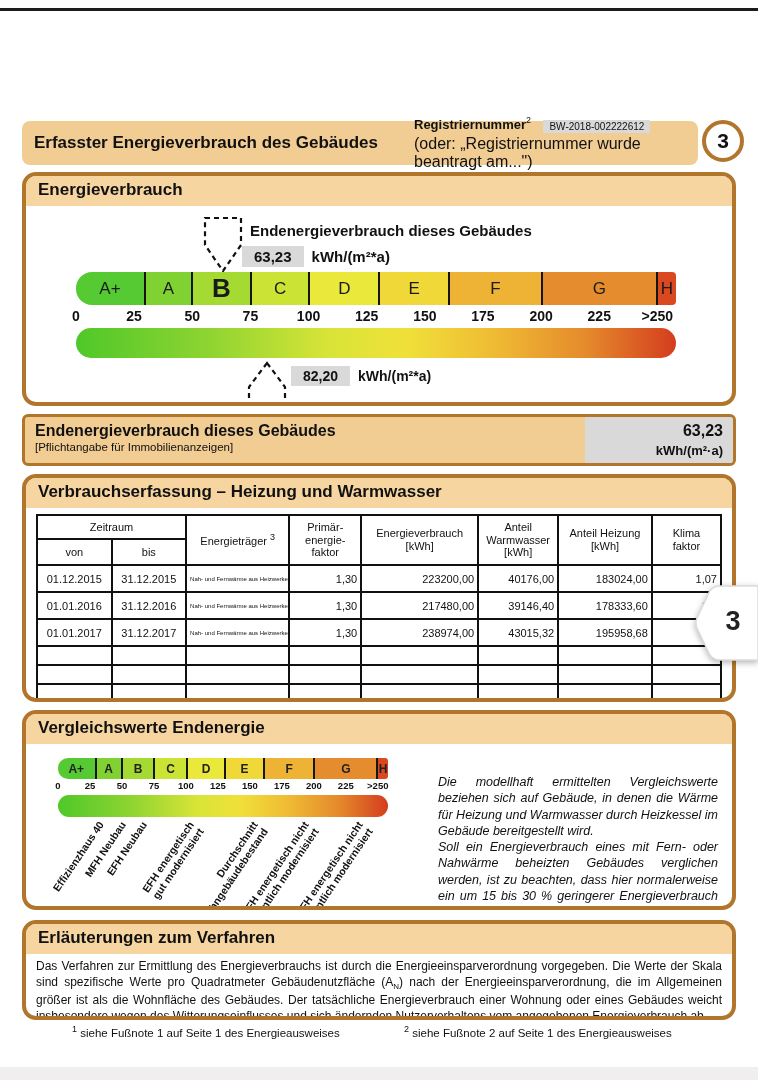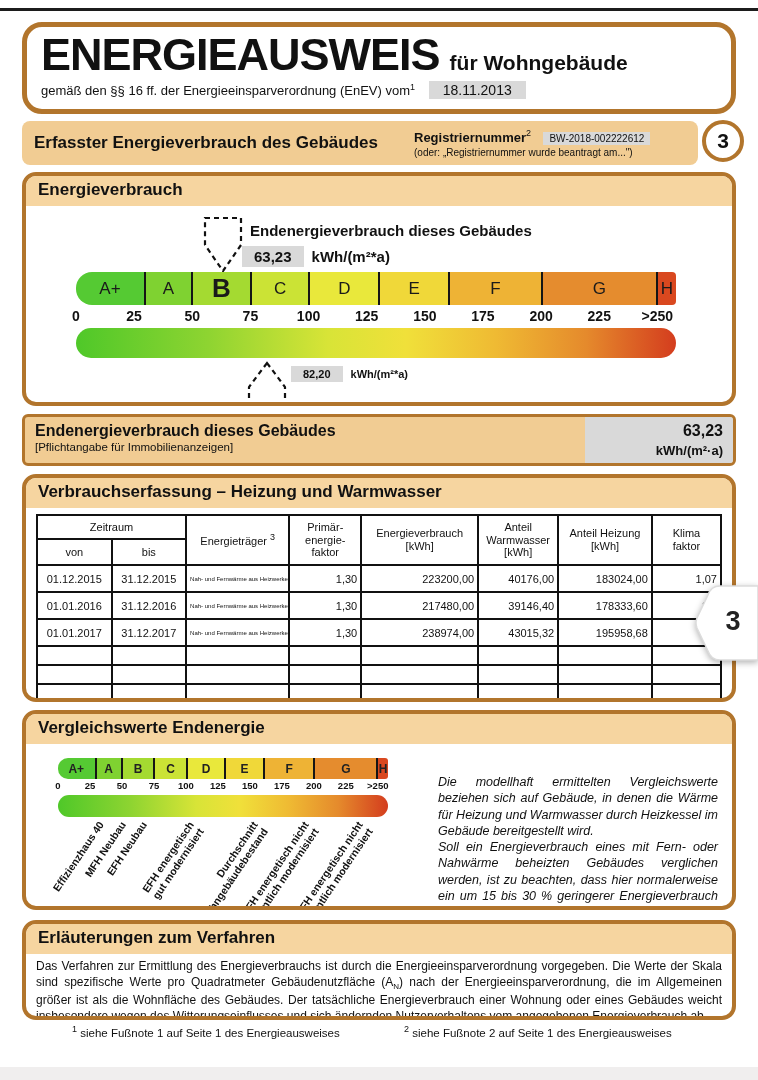--- a/index.html
+++ b/index.html
@@ -20,21 +20,21 @@
   .date-box{margin-left:10px;padding:1px 14px;font-size:14px;}
 
   
   .erfasster-bar{position:absolute;left:22px;top:121px;width:676px;height:44px;box-sizing:border-box;
                  background:#f1cc93;border-radius:8px;padding:4px 12px;display:flex;
                  justify-content:space-between;align-items:center;}
   .erfasster-title{font-size:17px;font-weight:bold;}
   .reg-block{width:272px;}
   .reg-label{font-weight:bold;font-size:13px;}
   .reg-value{font-size:10px;padding:1px 6px;margin-left:8px;}
-  .reg-line2{font-size:10px;margin-top:1px;}
+  .reg-line2{font-size:16px;margin-top:1px;}
   .page-circle{position:absolute;left:702px;top:120px;width:42px;height:42px;box-sizing:border-box;
                border:4px solid #b2752c;border-radius:50%;background:#fff;display:flex;
                align-items:center;justify-content:center;font-size:21px;font-weight:bold;}
 
   
   .box{position:absolute;left:22px;right:22px;box-sizing:border-box;background:#fff;
        border:4px solid #b2752c;border-radius:14px;overflow:hidden;}
   .box-header{background:#f6d5a0;height:30px;box-sizing:border-box;padding:4px 12px 0;
               font-size:17px;font-weight:bold;}
 
@@ -53,21 +53,21 @@
   #main-ticks{left:50px;top:102px;width:600px;height:18px;font-size:14px;font-weight:bold;}
   .tick{position:absolute;transform:translateX(-50%);white-space:nowrap;}
   .gradient-bar{position:absolute;}
   #main-grad{left:50px;top:122px;width:600px;height:30px;border-radius:15px;}
   .marker-top{position:absolute;left:50px;top:10px;width:600px;height:56px;}
   .marker-bottom{position:absolute;left:50px;top:155px;width:600px;height:45px;overflow:visible;}
   .arrow{position:absolute;top:0;}
   .end-label{position:absolute;left:224px;top:16px;font-size:15px;font-weight:bold;}
   .end-value-row{position:absolute;left:216px;top:40px;font-size:15px;font-weight:bold;}
   .end-value-row .value-box,.pri-value-row .value-box{padding:2px 12px;margin-right:8px;}
-  .pri-value-row{position:absolute;left:265px;top:160px;font-size:11px;font-weight:bold;}
+  .pri-value-row{position:absolute;left:265px;top:160px;font-size:14px;font-weight:bold;}
   .pri-label{position:absolute;left:265px;top:185px;font-size:15px;font-weight:bold;}
 
   
   .endenergie-bar{position:absolute;left:22px;right:22px;top:414px;height:52px;box-sizing:border-box;
                   background:#f1cc93;border:3px solid #b2752c;border-radius:6px;display:flex;overflow:hidden;}
   .eb-left{flex:1;padding:5px 0 0 10px;}
   .eb-title{font-size:16px;font-weight:bold;}
   .eb-sub{font-size:11.5px;margin-top:1px;}
   .eb-right{width:148px;background:#d9d9d9;text-align:right;padding:5px 10px;box-sizing:border-box;}
   .eb-value{font-size:16px;font-weight:bold;}
@@ -120,29 +120,20 @@
   .fn-row{display:flex;margin-bottom:5px;}
   .fn-row.r1 .fn:first-child{width:332px;}
   .fn-row.r2 .fn:first-child{width:468px;}
 </style>
 </head>
 <body>
 
 <div class="page">
   <div class="top-line"></div>
 
-  <div class="header-box">
-    <div class="title-row">
-      <span class="main-title">ENERGIEAUSWEIS</span><span class="title-suffix">für Wohngebäude</span>
-    </div>
-    <div class="subtitle-row">
-      <span>gemäß den §§ 16 ff. der Energieeinsparverordnung (EnEV) vom</span><sup class="ref">1</sup>
-      <span class="value-box date-box">18.11.2013</span>
-    </div>
-  </div>
 
   <div class="erfasster-bar">
     <div class="erfasster-title">Erfasster Energieverbrauch des Gebäudes</div>
     <div class="reg-block">
       <div class="reg-line1">
         <span class="reg-label">Registriernummer</span><sup class="ref">2</sup>
         <span class="value-box reg-value">BW-2018-002222612</span>
       </div>
       <div class="reg-line2">(oder: „Registriernummer wurde beantragt am...")</div>
     </div>

